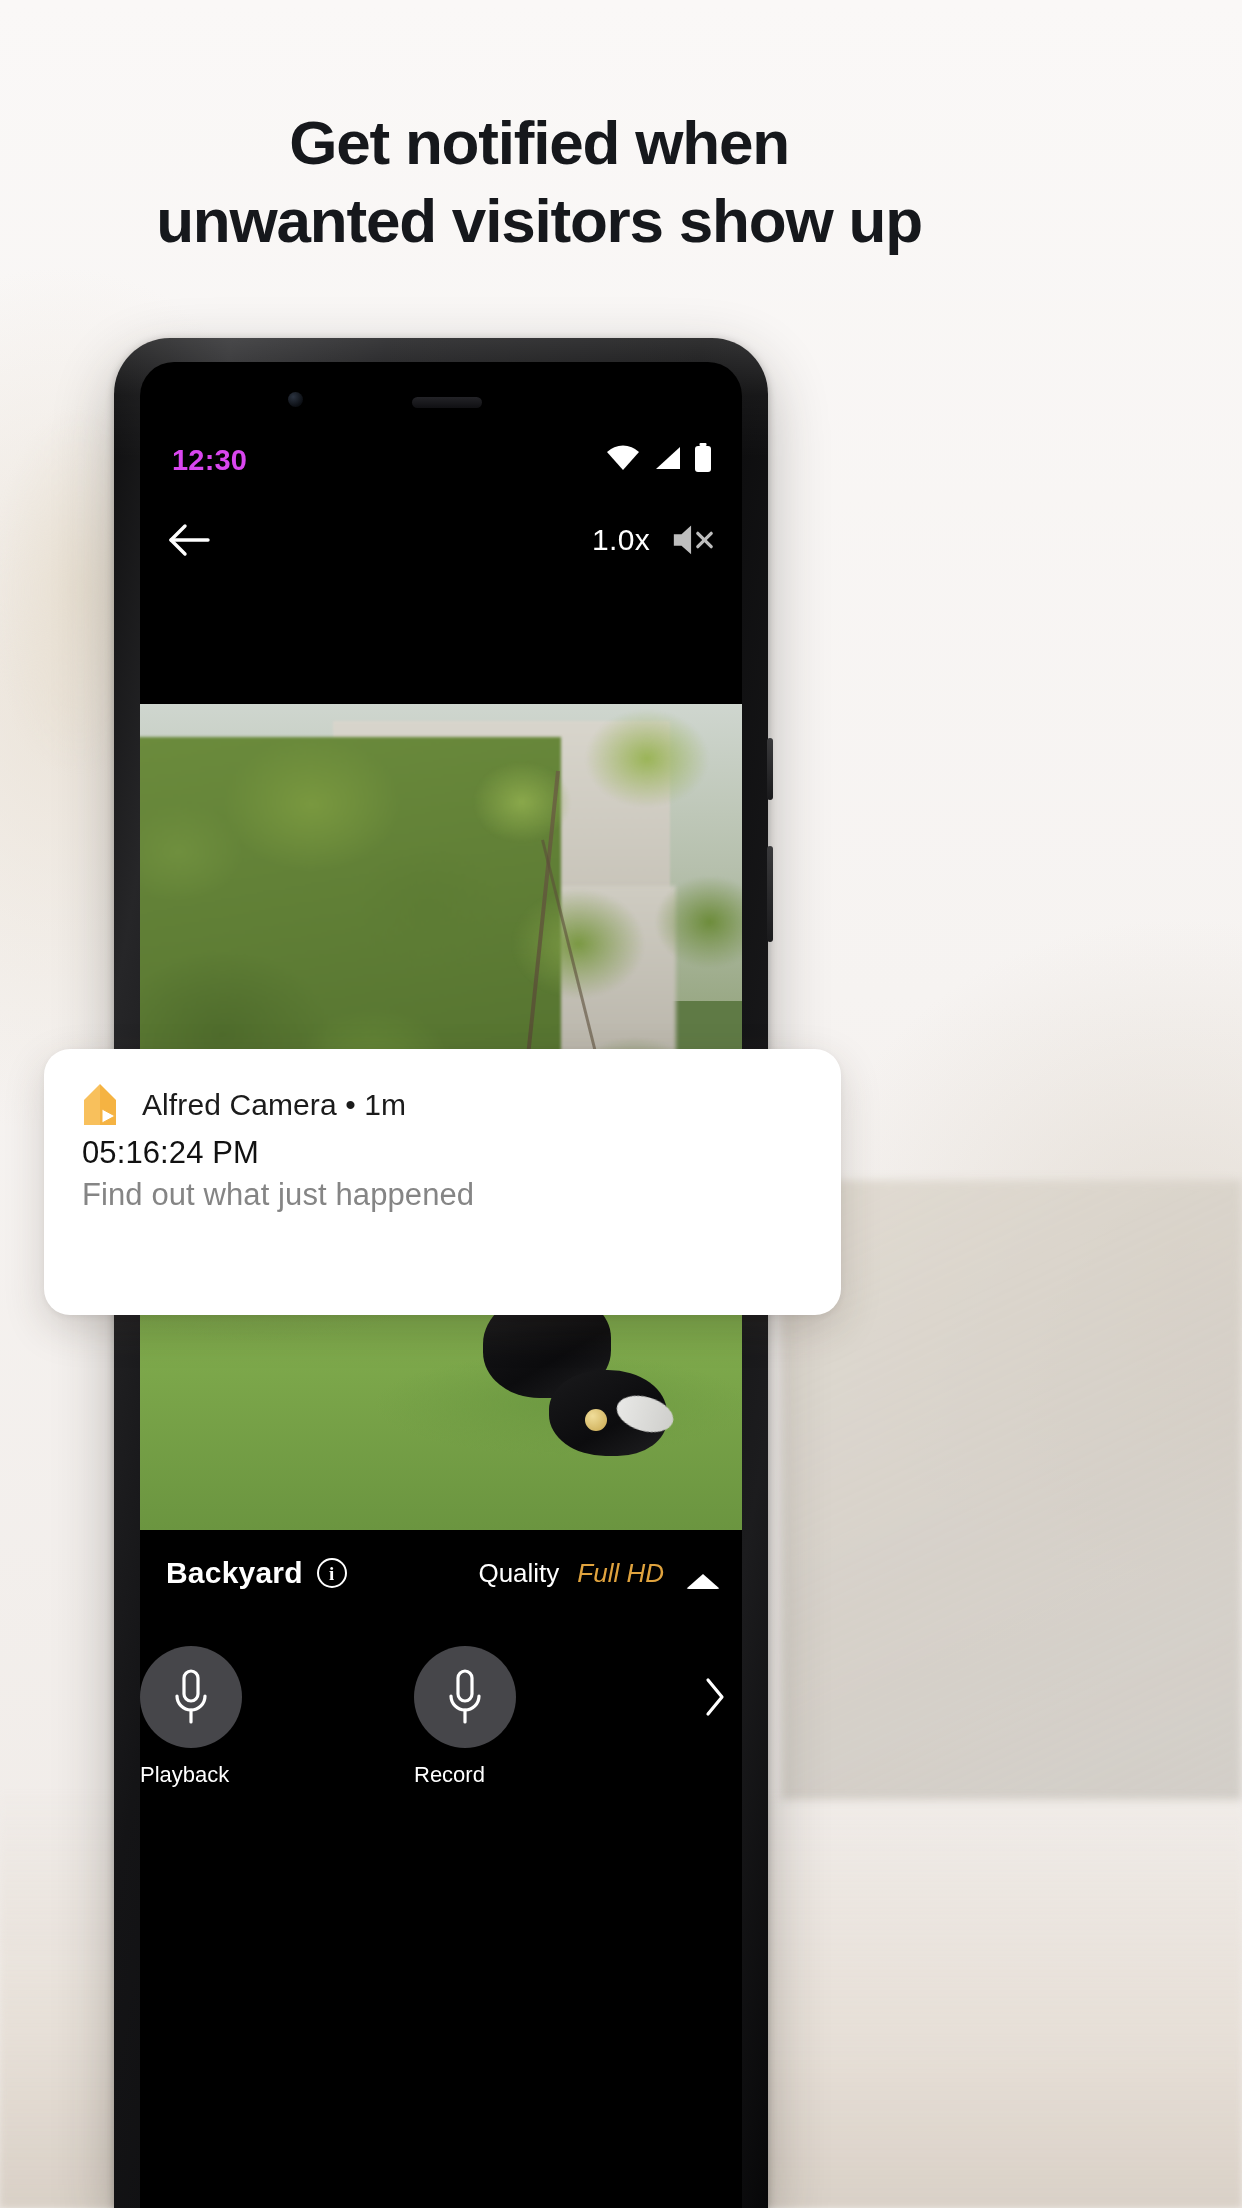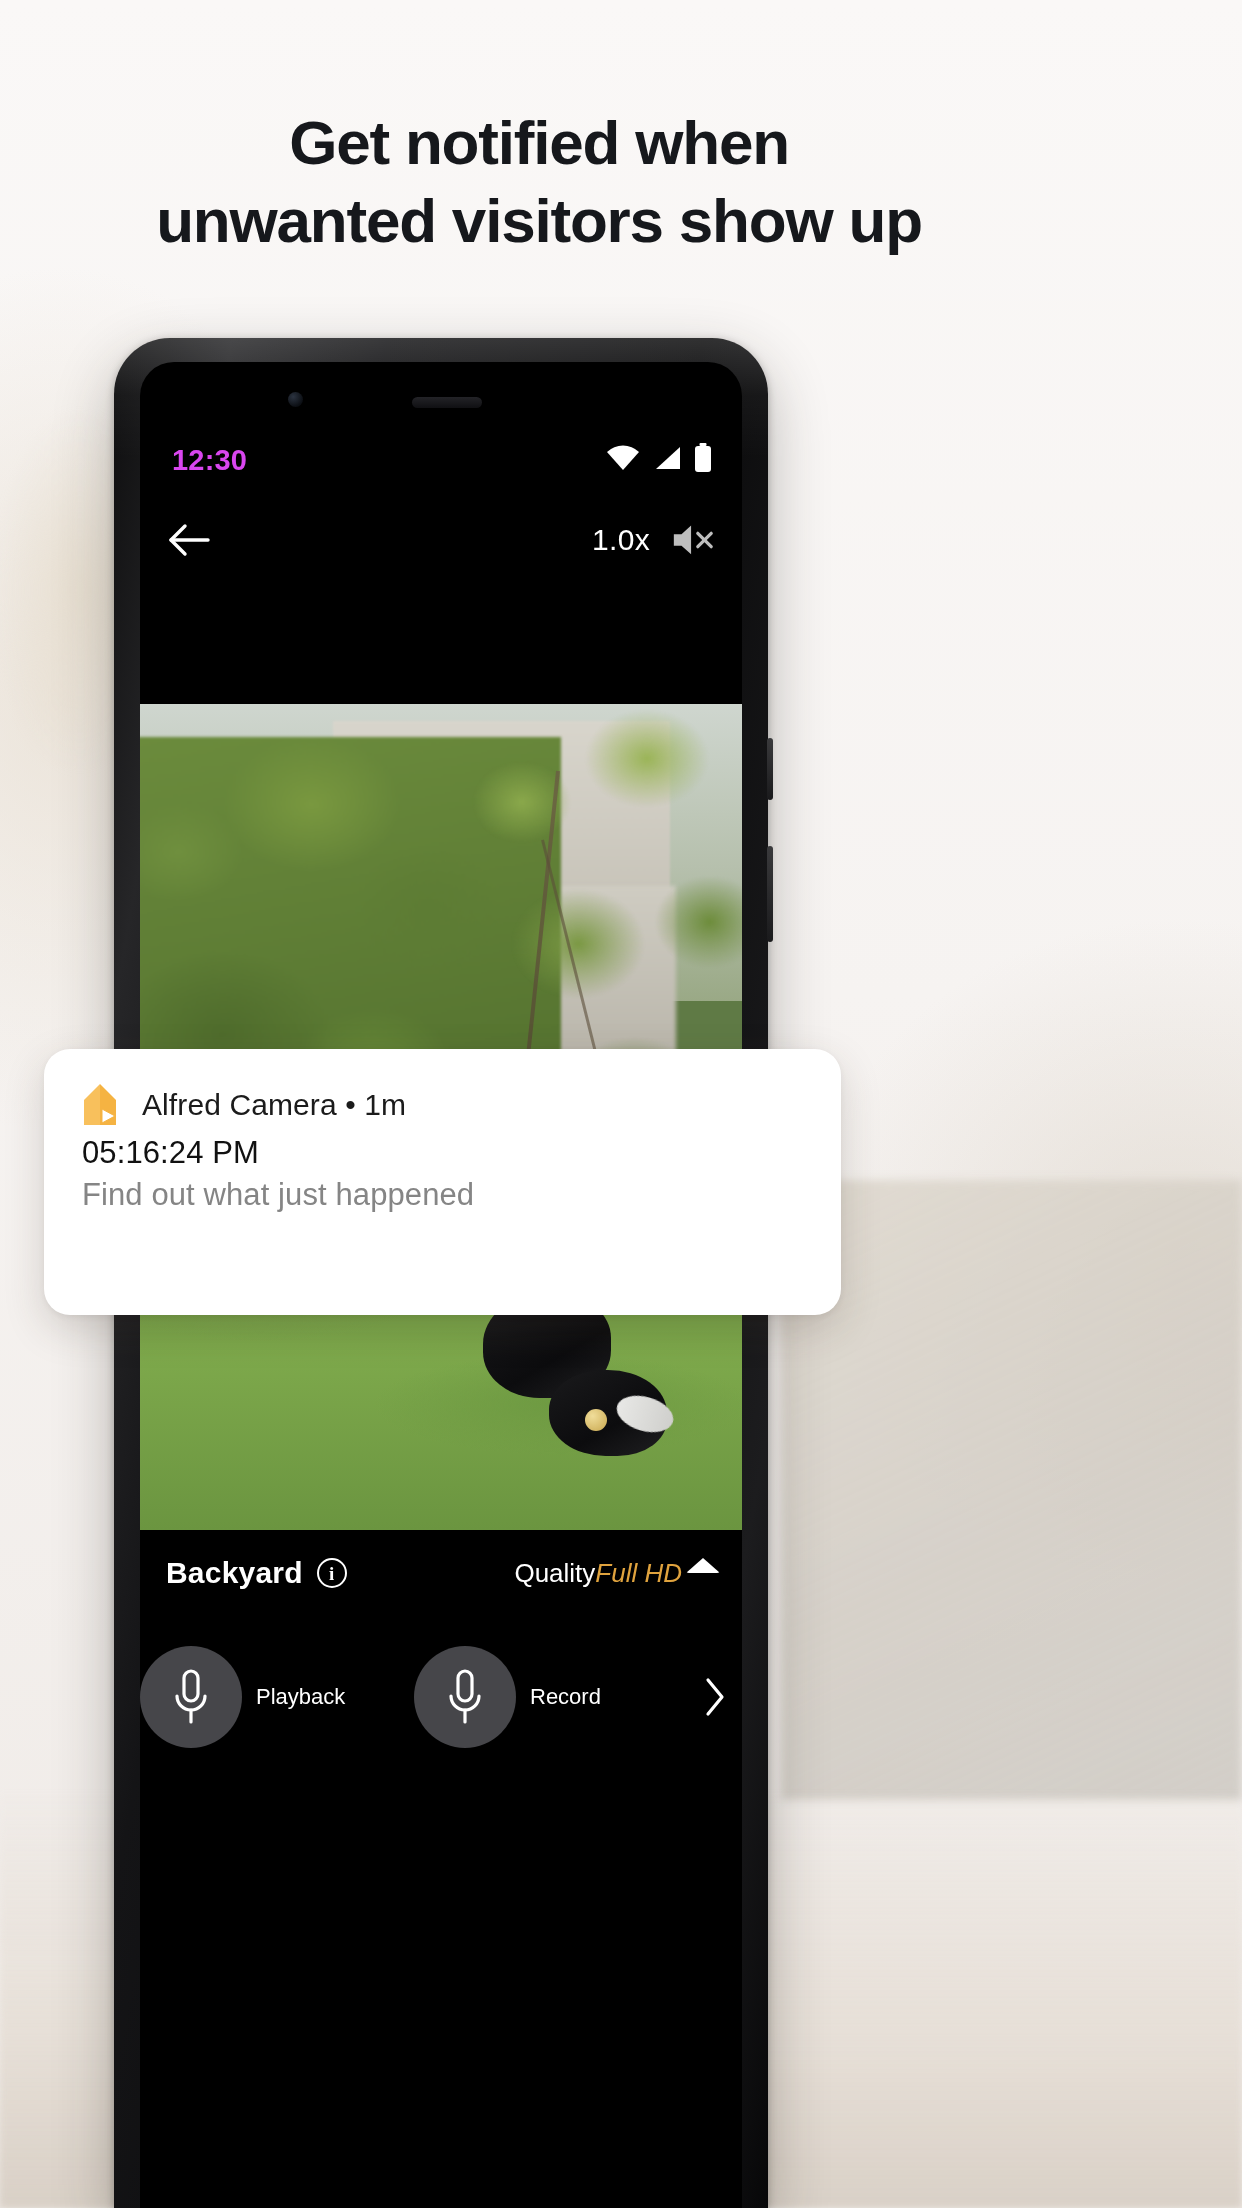--- a/index.html
+++ b/index.html
@@ -242,39 +242,39 @@
     display:flex; align-items:center;
     padding:0 22px 0 26px;
   }
   .cam-name { font-size:30px; font-weight:bold; letter-spacing:.2px; }
   .info-circle {
     display:inline-flex; align-items:center; justify-content:center;
     width:30px; height:30px; border:2px solid #fff; border-radius:50%;
     font-size:19px; font-weight:bold; margin-left:14px; line-height:1;
     font-family:"Liberation Serif", serif;
   }
-  .quality-wrap { margin-left:auto; display:flex; align-items:flex-start; }
+  .quality-wrap { margin-left:auto; display:flex; align-items:flex-end; gap:18px; }
   .quality-label { font-size:26px; color:#fff; }
   .quality-value { font-size:26px; color:#e0a33e;font-style:italic; }
   .caret-up {
     width:0; height:0;
     border-left:17px solid transparent;
     border-right:17px solid transparent;
     border-bottom:15px solid #fff;
     margin-left:4px; border-radius:3px;
   }
 
   
   .controls {
     position:relative; height:240px; background:#000;
     display:flex; align-items:flex-start; padding-top:30px;
   }
   .ctrl-list { display:flex; flex:1; }
   .ctrl {
-    flex:1; display:flex; flex-direction:row; align-items:center; gap:14px;
+    flex:1; display:flex; flex-direction:column; align-items:flex-start; gap:14px;
   }
   .ctrl-circle {
     width:102px; height:102px; border-radius:50%;
     background:#46464a;
     display:flex; align-items:center; justify-content:center;
   }
   .ctrl-label { font-size:22px; color:#fff; }
   .ctrl-next {
     width:54px; display:flex; align-items:center; justify-content:center;
     height:102px; color:#fff;

